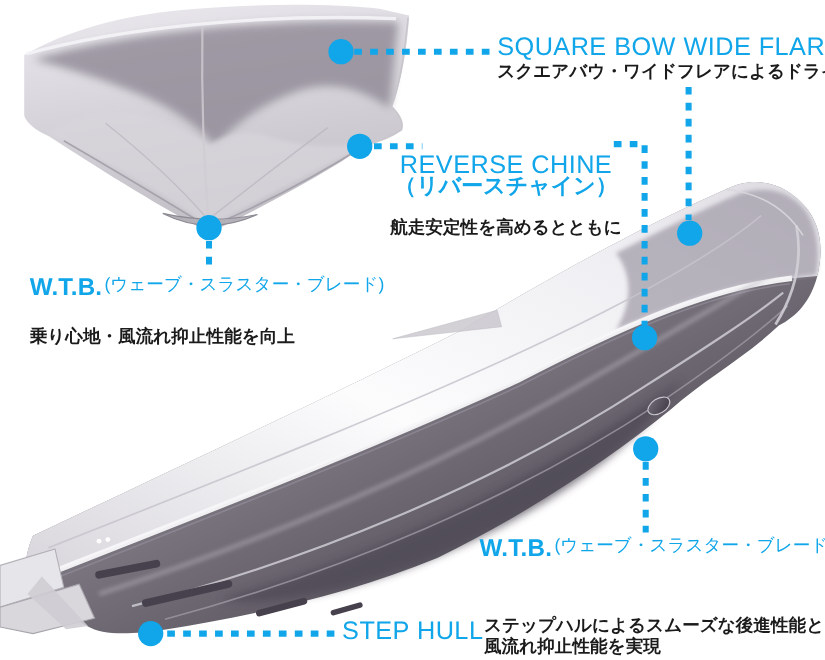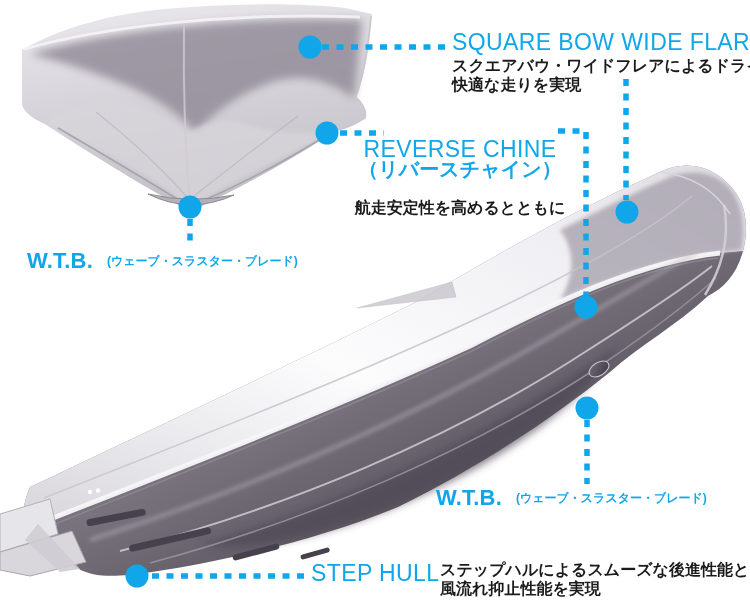--- a/index.html
+++ b/index.html
@@ -16,30 +16,30 @@
   }
   .en-title-bold{
     color:var(--accent,#10a6e9);font-size:22px;line-height:24px;font-weight:700;
     letter-spacing:.2px;white-space:nowrap;
   }
   .sub{
     color:var(--accent,#10a6e9);font-size:20px;font-weight:700;line-height:17px;
     white-space:nowrap;
   }
   .sub-inline{
-    color:var(--accent,#10a6e9);font-size:12px;font-weight:700;white-space:nowrap;
-    margin-left:14px;
+    color:var(--accent,#10a6e9);font-size:16px;font-weight:400;white-space:nowrap;
+    margin-left:2px;
   }
   .jp{
     color:#1b1b1b;font-size:16px;font-weight:700;line-height:19.5px;
     white-space:nowrap;margin-top:4px;
   }
   .jp-tight{margin-top:2px;line-height:19px;}
   .center{text-align:center;margin-top:20px;}
-  .row{display:flex;align-items:center;}
+  .row{display:flex;align-items:flex-start;}
   
   .cline{stroke:var(--accent,#10a6e9);stroke-width:5.5;fill:none;stroke-dasharray:7 7.5;}
   .cdot{fill:var(--accent,#10a6e9);}
 </style>
 </head>
 <body style="background: rgb(255, 255, 255);">
 
 <div class="canvas">
 
   <svg class="art" viewBox="0 0 750 600">
@@ -155,40 +155,40 @@
       <circle class="cdot" cx="586" cy="307" r="11.5"></circle>
       <circle class="cdot" cx="587" cy="408" r="11.5"></circle>
       <circle class="cdot" cx="137" cy="576" r="11.5"></circle>
     </g>
   </svg>
 
   <div class="co" style="left:452px;top:30px;">
     <div class="en-title">SQUARE BOW WIDE FLARE</div>
     <div class="jp jp-tight">
       <span>スクエアバウ・ワイドフレアによるドライで</span><br>
-      <span>快適な走りを実現</span>
     </div>
   </div>
 
   <div class="co center" style="left:348px;top:117px;width:224px;">
     <div class="en-title">REVERSE CHINE</div>
     <div class="sub">（リバースチャイン）</div>
     <div class="jp jp-tight" style="margin-top:1px;">
       <br>
       <span>航走安定性を高めるとともに</span>
     </div>
   </div>
 
   <div class="co" style="left:27px;top:249px;">
     <div class="row">
       <span class="en-title-bold">W.T.B.</span>
       <span class="sub-inline">(ウェーブ・スラスター・ブレード)</span>
     </div>
     <div class="jp">
       <br>
+      <span>乗り心地・風流れ抑止性能を向上</span>
     </div>
   </div>
 
   <div class="co" style="left:436px;top:486px;">
     <div class="row">
       <span class="en-title-bold">W.T.B.</span>
       <span class="sub-inline">(ウェーブ・スラスター・ブレード)</span>
     </div>
   </div>
 

